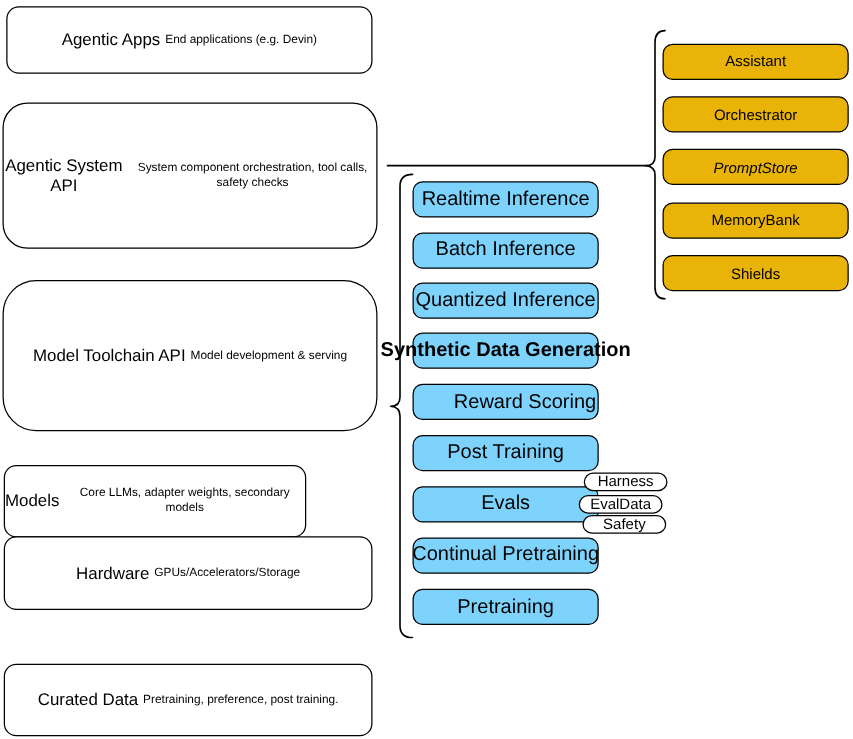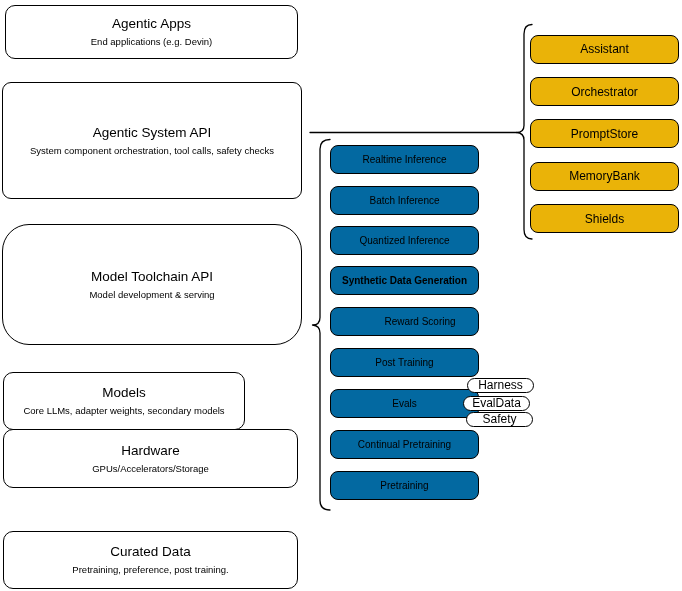--- a/index.html
+++ b/index.html
@@ -21,48 +21,48 @@
     width: 682px; height: 591px;
     z-index: 1;
     pointer-events: none;
   }
   
   .lbox {
     position: absolute;
     background: #ffffff;
     border: 1.3px solid #000000;
     display: flex;
-    flex-direction: column;
+    flex-direction: row;
     align-items: center;
     justify-content: center;
     text-align: center;
     gap: 4px;
     z-index: 2;
   }
   .lbox-0 { left: 5px;  top: 5px;   width: 293px; height: 54px;  border-radius: 10px; }
-  .lbox-1 { left: 2px;  top: 82px;  width: 300px; height: 117px; border-radius: 9px; }
+  .lbox-1 { left: 2px;  top: 82px;  width: 300px; height: 117px; border-radius: 20px; }
   .lbox-2 { left: 2px;  top: 224px; width: 300px; height: 121px; border-radius: 27px; }
   .lbox-3 { left: 3px;  top: 372px; width: 242px; height: 58px;  border-radius: 10px; }
   .lbox-4 { left: 3px;  top: 429px; width: 295px; height: 59px;  border-radius: 10px; }
   .lbox-5 { left: 3px;  top: 531px; width: 295px; height: 58px;  border-radius: 10px; }
   .box-title    { font-size: 13.5px; line-height: 16px; }
   .box-subtitle { font-size: 9.5px;  line-height: 12px; }
   
   .mbox {
     position: absolute;
     left: 330px;
     width: 149px;
     height: 29px;
-    background: #0369a1;
+    background: #7dd3fc;
     border: 1.3px solid #000000;
     border-radius: 8px;
     display: flex;
     align-items: center;
     justify-content: center;
-    font-size: 10px;
+    font-size: 16px;
     white-space: nowrap;
     z-index: 2;
   }
   .mbox-0 { top: 145px;   }
   .mbox-1 { top: 185.5px; }
   .mbox-2 { top: 226px;   }
   .mbox-3 { top: 266px; font-weight: bold;   }
   .mbox-4 { top: 307px; padding-left: 31px;   }
   .mbox-5 { top: 347.5px; }
   .mbox-6 { top: 388.5px; }
@@ -79,21 +79,21 @@
     border-radius: 8px;
     display: flex;
     align-items: center;
     justify-content: center;
     font-size: 12px;
     white-space: nowrap;
     z-index: 2;
   }
   .rbox-0 { top: 34.5px;  }
   .rbox-1 { top: 77px;    }
-  .rbox-2 { top: 119px;   }
+  .rbox-2 { top: 119px; font-style: italic;   }
   .rbox-3 { top: 161.5px; }
   .rbox-4 { top: 204px;   }
   
   .pill {
     position: absolute;
     width: 67px;
     height: 14.5px;
     background: #ffffff;
     border: 1.2px solid #000000;
     border-radius: 8px;

